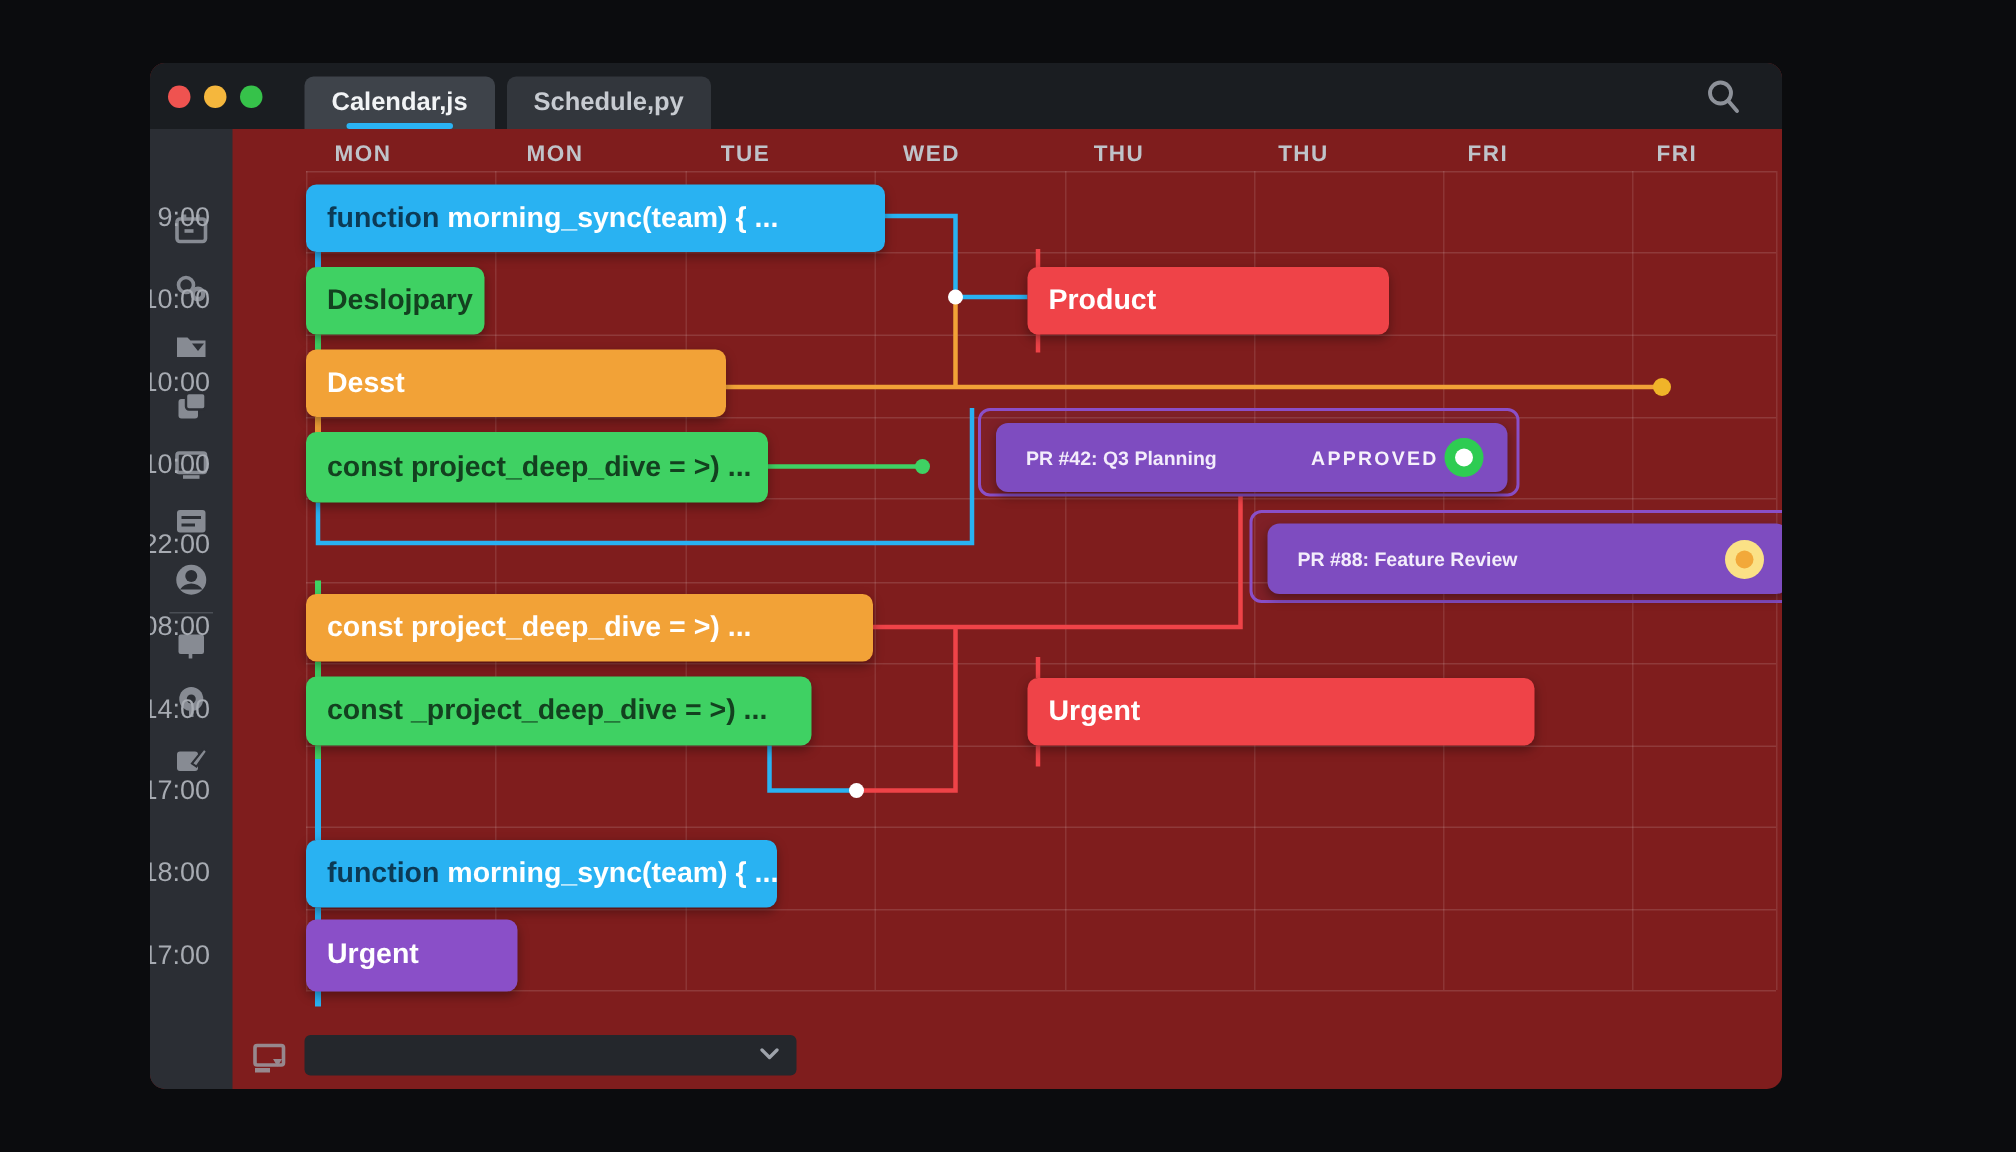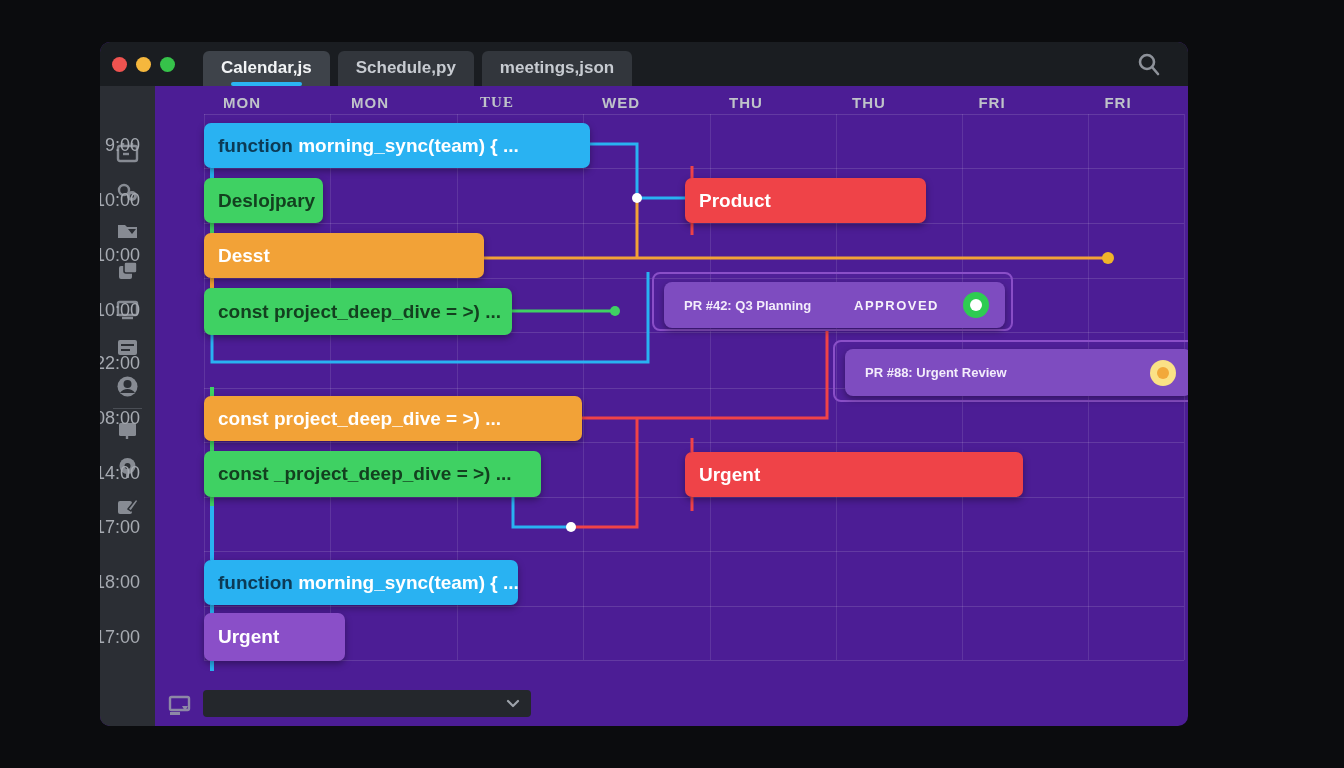--- a/index.html
+++ b/index.html
@@ -1,18 +1,18 @@
 <!DOCTYPE html>
 <html><head>
 <meta charset="utf-8">
 <style>
   html,body{margin:0;padding:0;background:#0b0c0e;}
   *{box-sizing:border-box;font-family:"Liberation Sans","DejaVu Sans",sans-serif;}
   .stage{position:relative;width:1344px;height:768px;background:#0b0c0e;overflow:hidden;}
-  .window{position:absolute;left:100px;top:42px;width:1088px;height:684px;background:#4c1d95;border-radius:10px;overflow:hidden;}
+  .window{position:absolute;left:100px;top:42px;width:1088px;height:684px;background:#7f1d1d;border-radius:10px;overflow:hidden;}
   
   .topbar{position:absolute;left:0;top:0;width:100%;height:44px;background:#1a1d21;}
   .tl-wrap{position:absolute;left:12px;top:15px;display:flex;gap:9px;}
   .tl{width:15px;height:15px;border-radius:50%;display:inline-block;}
   .tab-bar{position:absolute;left:103px;top:9px;display:flex;gap:8px;height:35px;}
   .tab{position:relative;background:#32363c;color:#c7cbd1;border-radius:6px 6px 0 0;padding:7px 18px 0 18px;font-size:17px;font-weight:700;cursor:default;}
   .tab.active{background:#3e434a;color:#f2f4f6;}
   .tab .underline{position:absolute;left:22%;bottom:0;width:56%;height:4px;background:#2bb3f3;border-radius:2px;}
   .search-btn{position:absolute;right:24px;top:8px;width:30px;height:30px;}
   
@@ -24,21 +24,21 @@
   .time-label{position:absolute;transform:translateY(-50%);right:1048px;font-size:18px;color:#a7abb2;}
   .grid-h{position:absolute;left:104px;width:980px;height:1px;background:rgba(255,255,255,.13);}
   .grid-v{position:absolute;top:72px;height:546px;width:1px;background:rgba(255,255,255,.11);}
   
   .event{position:absolute;border-radius:7px;padding:16px 14px;display:flex;align-items:center;font-size:19px;font-weight:700;white-space:nowrap;overflow:hidden;box-shadow:0 3px 7px rgba(0,0,0,.35);}
   
   .pr-outline{position:absolute;border:2px solid #8a4fc8;border-radius:8px;background:rgba(138,79,200,.06);}
   .pr-fill{position:absolute;background:#7e4cc0;border-radius:8px;display:flex;align-items:center;padding:0 16px 0 20px;box-shadow:0 3px 7px rgba(0,0,0,.35);}
   .pr-label{color:#f3ecfb;font-size:13px;font-weight:700;white-space:nowrap;}
   .pr-spacer{flex:1;}
-  .pr-badge{color:#f6f1fb;font-size:13px;font-weight:700;letter-spacing:1.5px;margin-right:24px;}
+  .pr-badge{color:#f6f1fb;font-size:13px;font-weight:700;letter-spacing:1.5px;margin-right:4px;}
   .dot{width:26px;height:26px;border-radius:50%;display:flex;align-items:center;justify-content:center;flex:0 0 auto;}
   .dot-inner{width:12px;height:12px;border-radius:50%;}
   
   .connectors{position:absolute;left:0;top:0;pointer-events:none;}
   
   .bottom-icon{position:absolute;left:66px;top:650px;width:27px;height:27px;opacity:.8;}
   .event-select{position:absolute;left:103px;top:648px;width:328px;height:27px;background:#24272c;border-radius:4px;display:flex;align-items:center;justify-content:flex-end;padding-right:10px;}
   
   .scroll-up{position:absolute;left:1102px;top:48px;width:22px;height:18px;}
   .scroll-thumb{position:absolute;left:1104px;top:71px;width:15px;height:307px;background:#34383f;border-radius:8px;}
@@ -51,21 +51,20 @@
 
     <div class="topbar">
       <div class="tl-wrap">
           <span class="tl" style="background: rgb(239, 83, 80);"></span>
           <span class="tl" style="background: rgb(245, 183, 61);"></span>
           <span class="tl" style="background: rgb(54, 194, 74);"></span>
         </div>
       <div class="tab-bar">
           <div class="tab active"><span class="tab-label">Calendar,js</span><i class="underline"></i></div>
           <div class="tab"><span class="tab-label">Schedule,py</span></div>
-          <div class="tab"><span class="tab-label">meetings,json</span></div>
         </div>
       <div class="search-btn">
         <svg width="30" height="30" viewBox="0 0 30 30">
           <circle cx="13" cy="12" r="7" fill="none" stroke="#8d9199" stroke-width="2.6"></circle>
           <line x1="18" y1="17" x2="24" y2="24" stroke="#8d9199" stroke-width="2.6" stroke-linecap="round"></line>
         </svg>
       </div>
     </div>
 
     <div class="sidebar">
@@ -114,21 +113,21 @@
         <div class="side-icon" style="top: 407px;"><svg width="27" height="27" viewBox="0 0 27 27">
             <rect x="4" y="8" width="14" height="13" rx="2" fill="#9ea3ab"></rect>
             <path d="M14 16 L22 6 L24 8 L17 18 Z" fill="#9ea3ab" stroke="#2b2e34" stroke-width="1.4"></path>
           </svg></div>
         <div class="side-div" style="top: 322px;"></div>
       </div>
 
     <div id="day-headers">
         <span class="day-header" style="left: 142px;">MON</span>
         <span class="day-header" style="left: 270px;">MON</span>
-        <span class="day-header" style="left: 397px; font-family: Liberation Serif, serif;">TUE</span>
+        <span class="day-header" style="left: 397px;">TUE</span>
         <span class="day-header" style="left: 521px;">WED</span>
         <span class="day-header" style="left: 646px;">THU</span>
         <span class="day-header" style="left: 769px;">THU</span>
         <span class="day-header" style="left: 892px;">FRI</span>
         <span class="day-header" style="left: 1018px;">FRI</span>
       </div>
     <div id="time-labels">
         <span class="time-label" style="top: 103px;">9:00</span>
         <span class="time-label" style="top: 158px;">10:00</span>
         <span class="time-label" style="top: 213px;">10:00</span>
@@ -239,21 +238,21 @@
             <span class="pr-label">PR #42: Q3 Planning</span>
             <span class="pr-spacer"></span>
             <span class="pr-badge">APPROVED</span>
             <span class="dot" style="background: rgb(46, 204, 82);">
               <span class="dot-inner" style="background: rgb(255, 255, 255);"></span>
             </span>
           </div>
         </div>
         <div class="pr-outline" style="left: 733px; top: 298px; width: 368px; height: 62px;">
           <div class="pr-fill" style="left: 10px; top: 7px; width: 347px; height: 47px;">
-            <span class="pr-label">PR #88: Urgent Review</span>
+            <span class="pr-label">PR #88: Feature Review</span>
             <span class="pr-spacer"></span>
             <span class="dot" style="background: rgb(251, 225, 134);">
               <span class="dot-inner" style="background: rgb(242, 169, 58);"></span>
             </span>
           </div>
         </div>
       </div>
 
     <div class="scroll-up">
       <svg width="22" height="18" viewBox="0 0 22 18">

